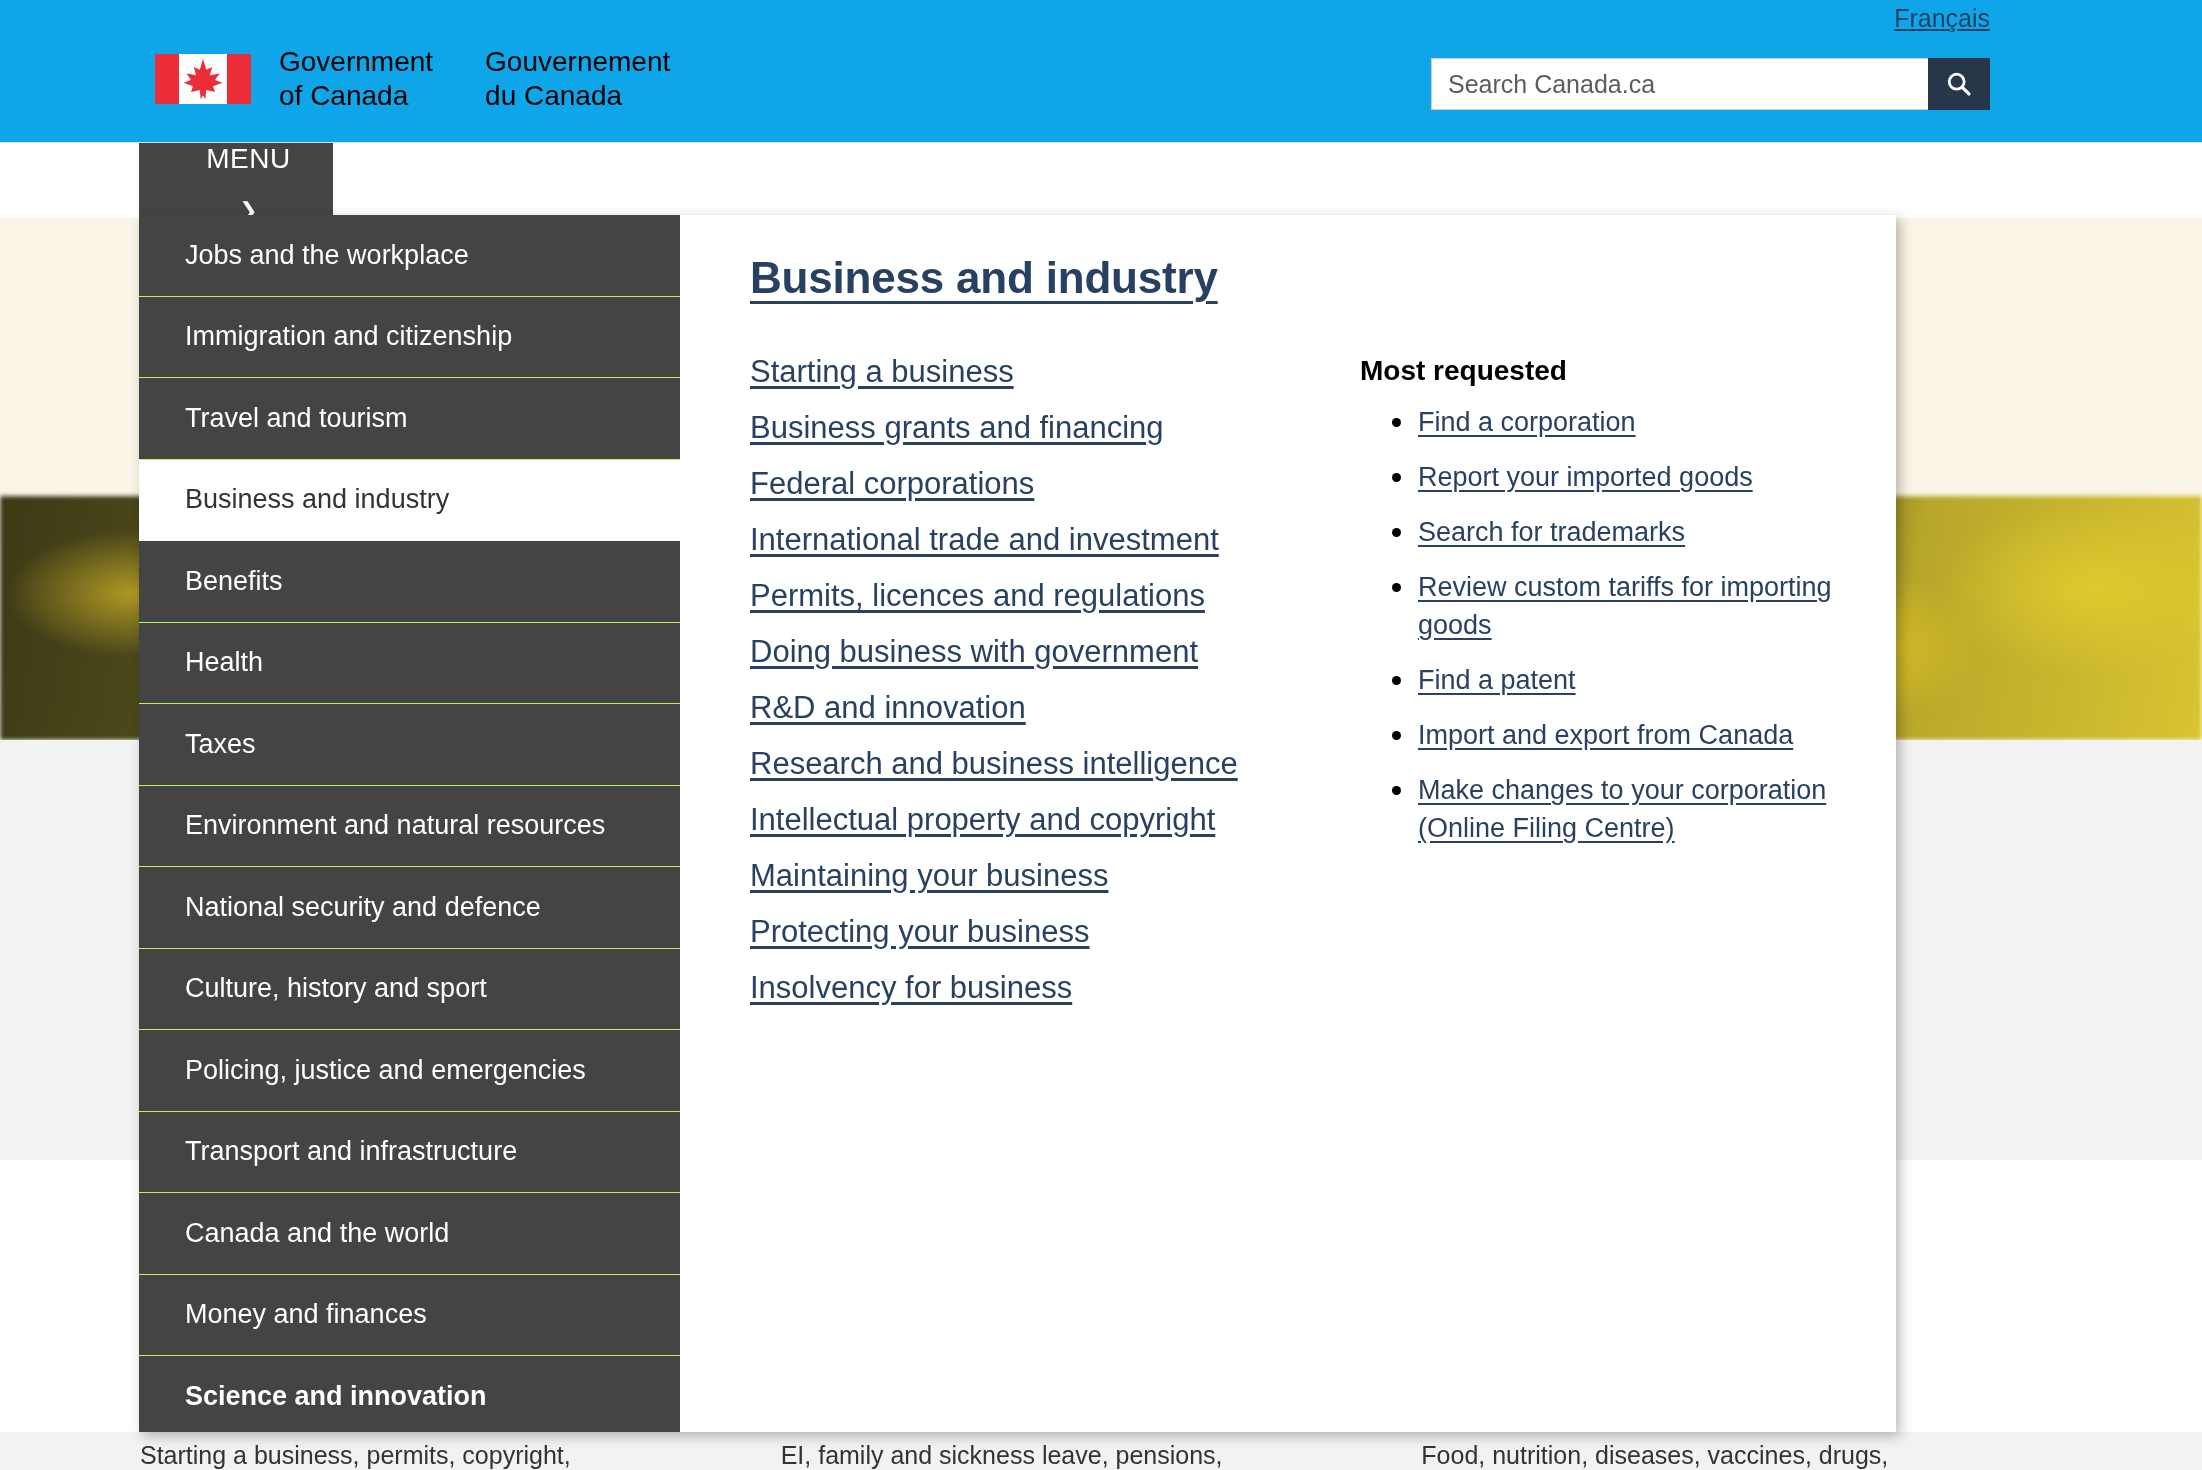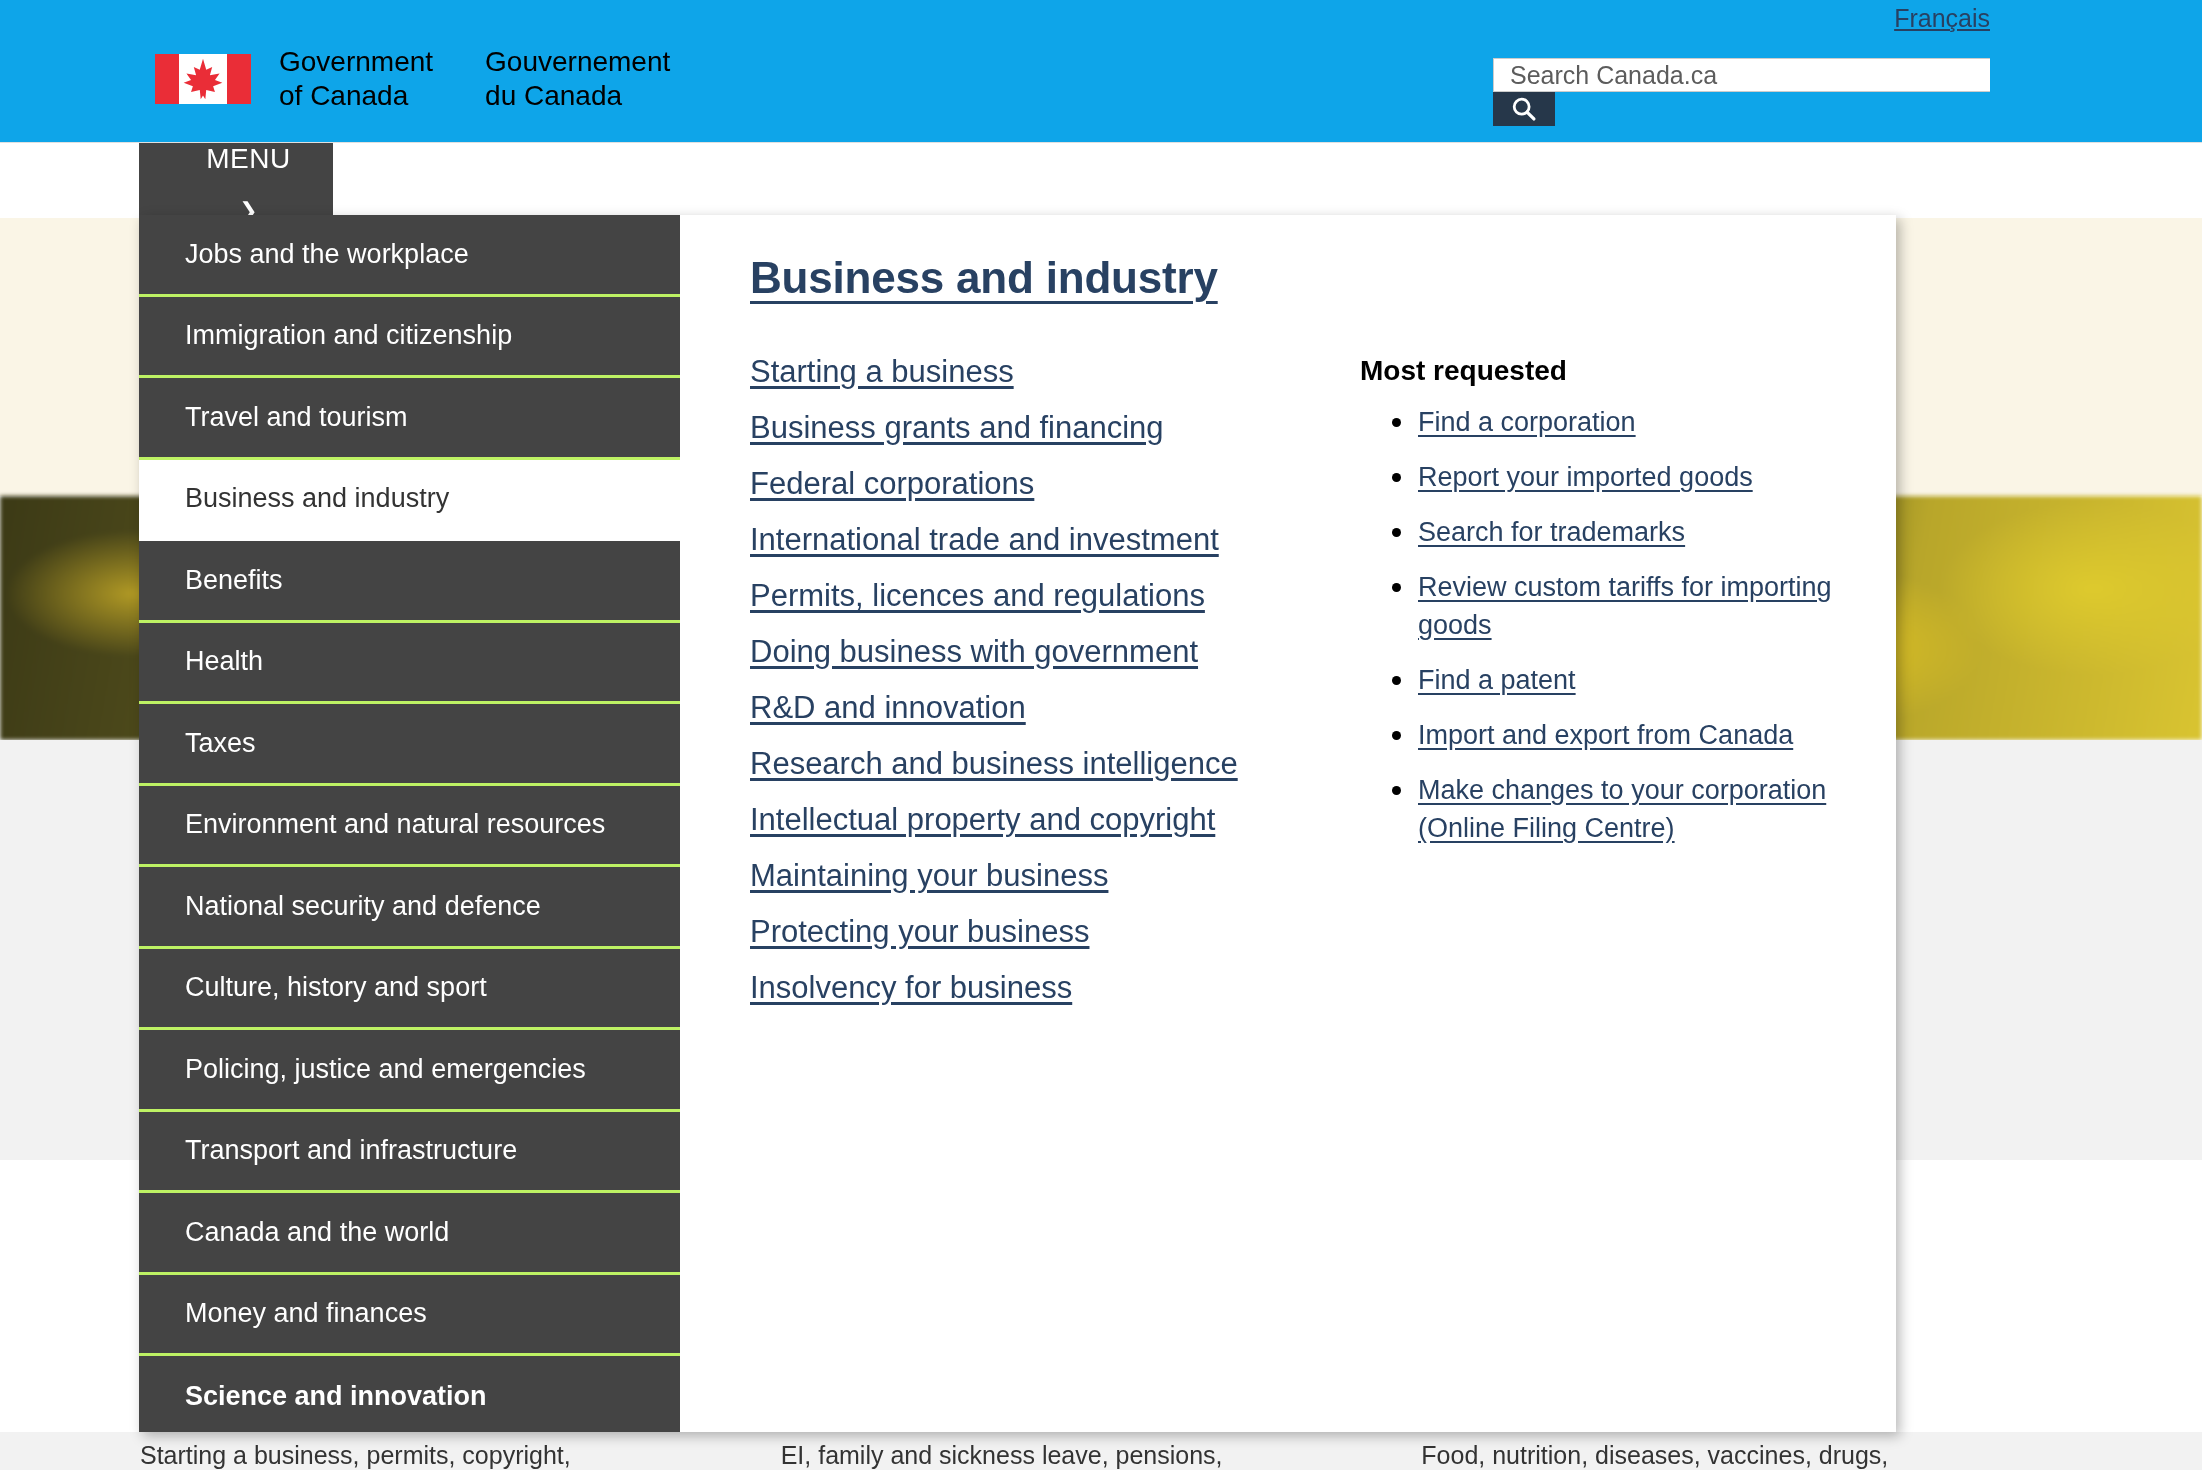--- a/index.html
+++ b/index.html
@@ -86,21 +86,21 @@
   }
   .brand-text {
     font-family: "Liberation Sans", sans-serif;
     font-size: 28px; line-height: 34px; color: #000; font-weight: 400;
     white-space: pre-line;
   }
   .brand-en { margin-right: 52px; }
 
   .search-wrap {
     position: absolute; right: 212px; top: 58px;
-    display: flex; align-items: stretch; height: 68px; flex-direction: column;
+    display: flex; align-items: stretch; height: 68px;
   }
   .search-input {
     width: 497px; height: 52px;
     border: 1px solid #ccc; border-right: none;
     font-size: 25px; color: #5c5c5c; padding: 0 16px;
     font-family: "Liberation Sans", sans-serif; background: #fff;
     outline: none;
   }
   .search-input::placeholder { color: #5c5c5c; }
   .search-btn {
@@ -130,21 +130,21 @@
     box-shadow: 4px 4px 12px rgba(0,0,0,0.28);
     display: flex;
   }
   .mm-sidebar {
     width: 541px; flex: 0 0 541px; background: #444;
   }
   .mm-item {
     height: 81.5px; display: flex; align-items: center;
     padding-left: 46px;
     color: #fff; font-size: 27px;
-    border-bottom: 3px solid #bef264;
+    border-bottom: 1px solid #bef264;
     cursor: pointer;
   }
   .mm-item:last-child { border-bottom: none; font-weight: bold; }
   .mm-item.active { background: #fff; color: #333; border-bottom-color: #fff; }
 
   .mm-panel {
     flex: 1 1 auto; background: #fff; padding: 38px 60px 0 70px;
     position: relative;
   }
   .mm-title {

